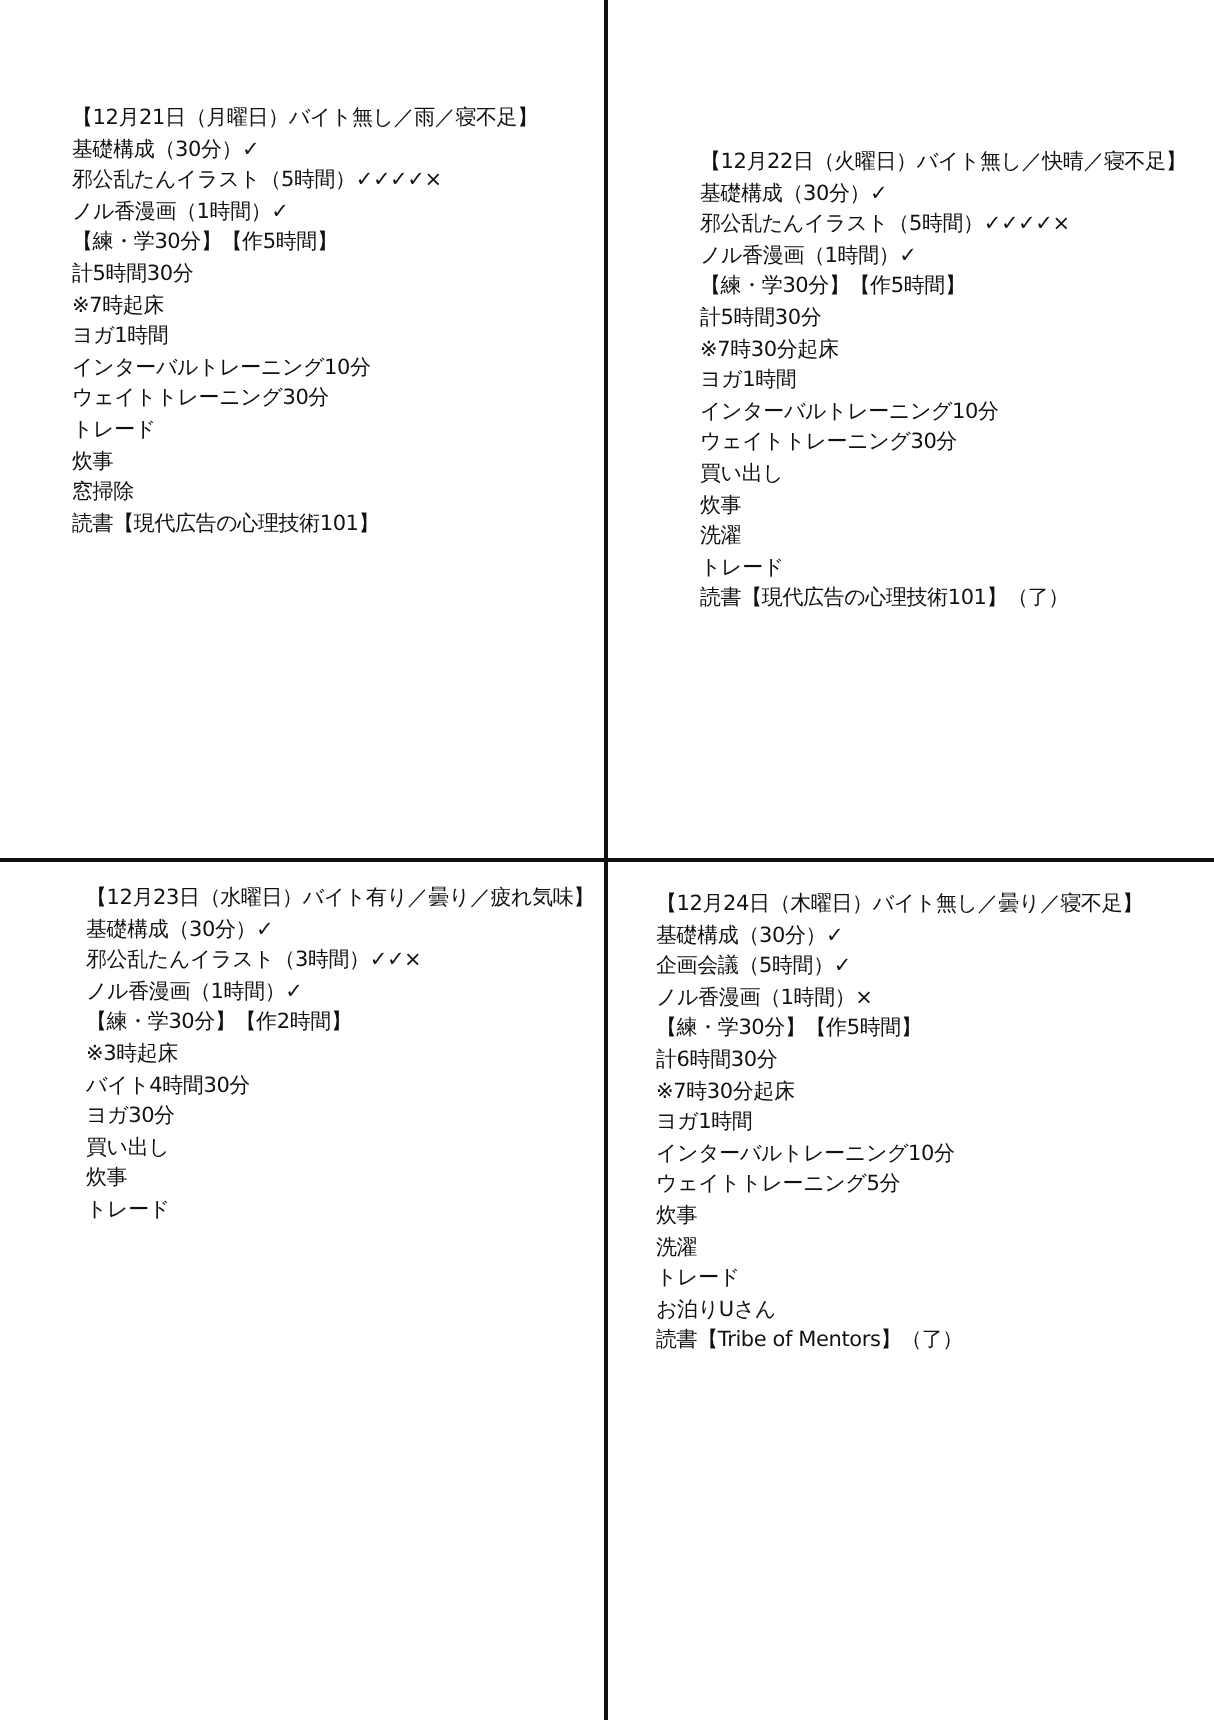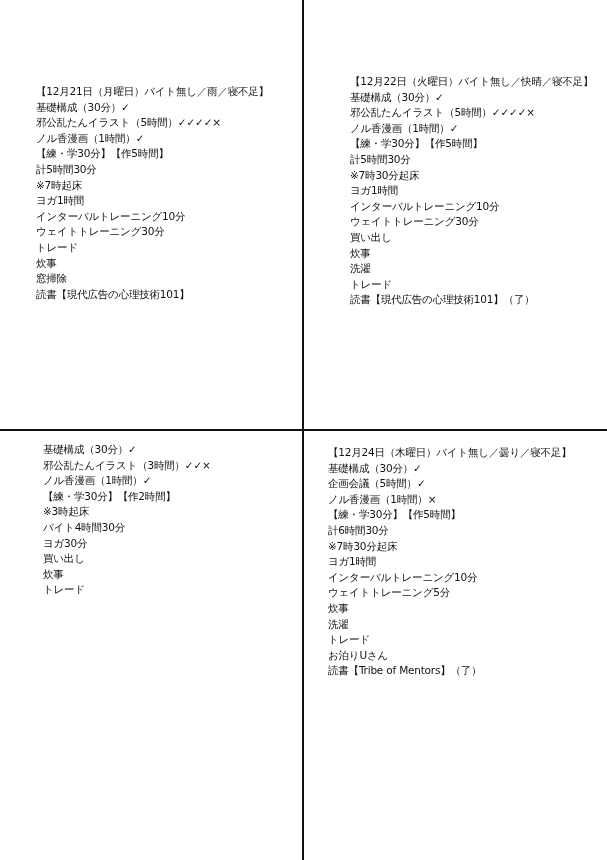--- a/index.html
+++ b/index.html
@@ -36,21 +36,21 @@
       width: 270px;
     }
     .panel .line {
       display: block;
       font-size: 10.5px;
       line-height: 15.6px;
       height: 15.6px;
       white-space: nowrap;
       letter-spacing: -0.2px;
     }
-    #panel-1 { left: 36px; top: 84px; }
+    #panel-1 { left: 36px; top: 52px; }
     #panel-2 { left: 310px; top: 74px; margin-left: 40px; }
     #panel-3 { left: 43px; top: 442px; }
     #panel-4 { left: 328px; top: 445px; }
   </style>
 </head>
 <body>
 
 <div class="vline"></div>
 <div class="hline"></div>
 
@@ -83,20 +83,21 @@
   <span class="line">インターバルトレーニング10分</span>
   <span class="line">ウェイトトレーニング30分</span>
   <span class="line">買い出し</span>
   <span class="line">炊事</span>
   <span class="line">洗濯</span>
   <span class="line">トレード</span>
   <span class="line">読書【現代広告の心理技術101】（了）</span>
 </div>
 
 <div class="panel" id="panel-3">
+  <span class="line">【12月23日（水曜日）バイト有り／曇り／疲れ気味】</span>
   <span class="line">基礎構成（30分）✓</span>
   <span class="line">邪公乱たんイラスト（3時間）✓✓×</span>
   <span class="line">ノル香漫画（1時間）✓</span>
   <span class="line">【練・学30分】【作2時間】</span>
   <span class="line">※3時起床</span>
   <span class="line">バイト4時間30分</span>
   <span class="line">ヨガ30分</span>
   <span class="line">買い出し</span>
   <span class="line">炊事</span>
   <span class="line">トレード</span>

